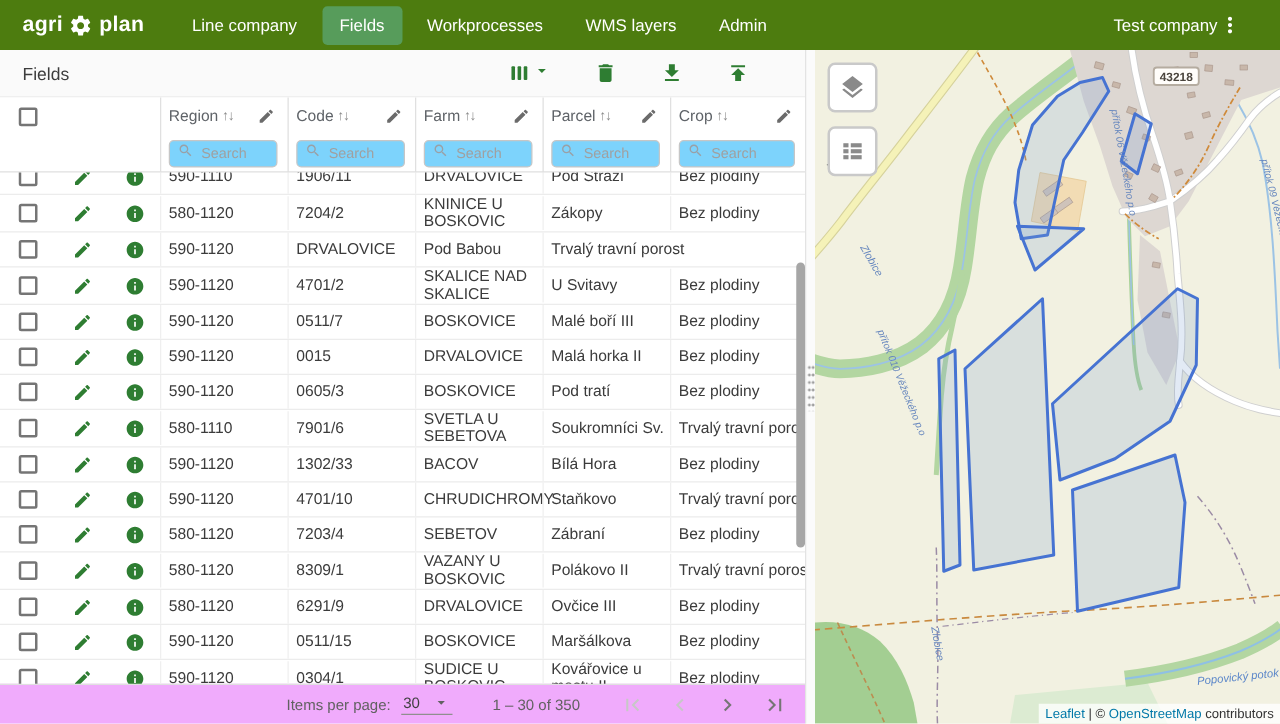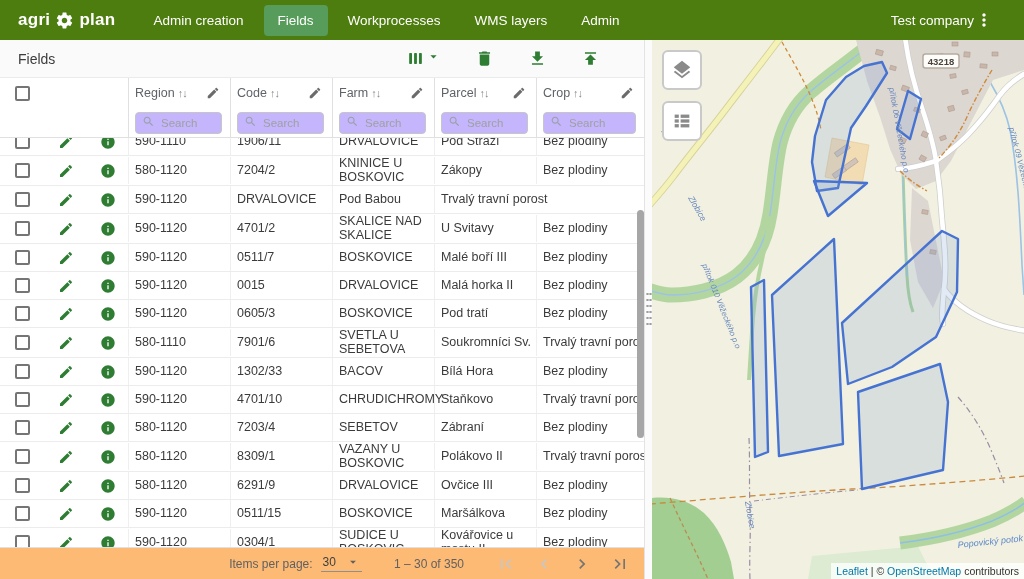--- a/index.html
+++ b/index.html
@@ -34,21 +34,21 @@
   .thead-labels { height:30px; flex:0 0 30px; align-items:center; background:#fff; }
   .thead-search { height:30px; flex:0 0 30px; align-items:center; border-bottom:1px solid #e0e0e0; background:#fff; }
   .hfirst { display:flex; justify-content:center; align-items:center; }
   .hcell { display:flex; align-items:center; height:30px; border-left:1px solid #e0e0e0; padding-left:6px; }
   .hlabel { font-size:12.5px; color:#5f6368; }
   .sort { font-size:11px; color:#8a8a8a; letter-spacing:-1px; margin-left:3px; cursor:pointer; }
   .hpencil { margin-left:auto; margin-right:10px; color:#6b6b6b; cursor:pointer; display:inline-flex; }
   .hpencil svg { width:14px; height:14px; }
   .scell { height:30px; display:flex; align-items:center; border-left:1px solid #e0e0e0; }
   .sbox { display:inline-flex; align-items:center; gap:4px; height:22px; border:1px solid #c6c6c6; border-radius:4px;
-    padding:0 6px; margin-left:6px; width:calc(100% - 14px); background:#c4b5fd; }
+    padding:0 6px; margin-left:6px; width:calc(100% - 14px); background:#7dd3fc; }
   .sbox svg { width:13px; height:13px; flex:0 0 13px; }
   .sbox input { border:0; outline:0; width:100%; min-width:0; font-size:11.5px; color:#444; background:transparent;
     font-family:"Liberation Sans", sans-serif; }
   .sbox input::placeholder { color:#a0a0a0; }
 
   .tbody { flex:1; overflow:hidden; min-height:0; }
   .rows { margin-top:-10px; }
   .row { min-height:27px; border-bottom:1px solid #ececec; align-items:center; }
   .cell { display:flex; align-items:center; min-height:27px; }
   .cdata { font-size:12.5px; color:#3b3b3b; line-height:13.5px; padding:1px 4px 1px 6px; border-left:1px solid #efefef; }
@@ -56,21 +56,21 @@
   .ccb, .cicon { justify-content:center; }
   .cb { width:15px; height:15px; border:2px solid #757575; border-radius:2px; background:#fff; display:inline-block; cursor:pointer; }
   .act { display:inline-flex; cursor:pointer; }
   .act svg { width:16px; height:16px; }
   .pencil-green { color:#2e7d32; }
 
   .vscroll { position:absolute; top:132px; right:0; width:7px; height:228px; background:#a6a6a6; border-radius:4px; }
 
   
   .pagination { height:32px; flex:0 0 32px; border-top:1px solid #e0e0e0; display:flex; align-items:center;
-    justify-content:flex-end; font-size:12px; color:#616161; padding-right:12px; background:#fdba74; }
+    justify-content:flex-end; font-size:12px; color:#616161; padding-right:12px; background:#f0abfc; }
   .pagesize { display:inline-flex; align-items:center; gap:10px; border-bottom:1px solid #8f8f8f; padding:0 2px 2px 2px;
     margin-left:8px; cursor:pointer; color:#3f3f3f; }
   .pagesize svg { width:14px; height:14px; color:#616161; }
   .range { margin:0 30px 0 32px; color:#616161; }
   .pg-btn { width:24px; height:24px; display:inline-flex; align-items:center; justify-content:center; cursor:pointer; color:#757575; }
   .pg-btn + .pg-btn { margin-left:14px; }
   .pg-btn svg { width:20px; height:20px; }
   .pg-btn.disabled { color:#c7c7c7; }
 
   
@@ -98,21 +98,21 @@
 
   <header class="navbar">
     <div class="logo">
       <span>agri</span>
       <svg viewBox="0 0 24 24">
           <path fill="#fff" d="M19.4 13c.04-.33.06-.66.06-1s-.02-.67-.06-1l2.1-1.65c.19-.15.24-.42.12-.64l-2-3.46c-.12-.22-.39-.3-.61-.22l-2.49 1c-.52-.4-1.08-.73-1.69-.98l-.38-2.65C14.4 2.18 14.2 2 14 2h-4c-.2 0-.4.18-.44.4l-.38 2.65c-.61.25-1.17.59-1.69.98l-2.49-1c-.23-.09-.49 0-.61.22l-2 3.46c-.13.22-.07.49.12.64L4.6 11c-.04.33-.06.66-.06 1s.02.67.06 1l-2.1 1.65c-.19.15-.24.42-.12.64l2 3.46c.12.22.39.3.61.22l2.49-1c.52.4 1.08.73 1.69.98l.38 2.65c.03.22.23.4.44.4h4c.2 0 .4-.18.44-.4l.38-2.65c.61-.25 1.17-.59 1.69-.98l2.49 1c.23.09.49 0 .61-.22l2-3.46c.12-.22.07-.49-.12-.64L19.4 13zM12 15.5c-1.93 0-3.5-1.57-3.5-3.5s1.57-3.5 3.5-3.5 3.5 1.57 3.5 3.5-1.57 3.5-3.5 3.5z"></path>
         </svg>
       <span>plan</span>
     </div>
     <nav class="nav-items" id="nav-items">
-        <div class="nav-item">Admin creation</div>
+        <div class="nav-item">Line company</div>
         <div class="nav-item active">Fields</div>
         <div class="nav-item">Workprocesses</div>
         <div class="nav-item">WMS layers</div>
         <div class="nav-item">Admin</div>
       </nav>
     <div class="navbar-right">
       <span class="company">Test company</span>
       <span class="kebab">
         <svg viewBox="0 0 24 24">
             <path fill="#fff" d="M12 8c1.1 0 2-.9 2-2s-.9-2-2-2-2 .9-2 2 .9 2 2 2zm0 2c-1.1 0-2 .9-2 2s.9 2 2 2 2-.9 2-2-.9-2-2-2zm0 6c-1.1 0-2 .9-2 2s.9 2 2 2 2-.9 2-2-.9-2-2-2z"></path>

